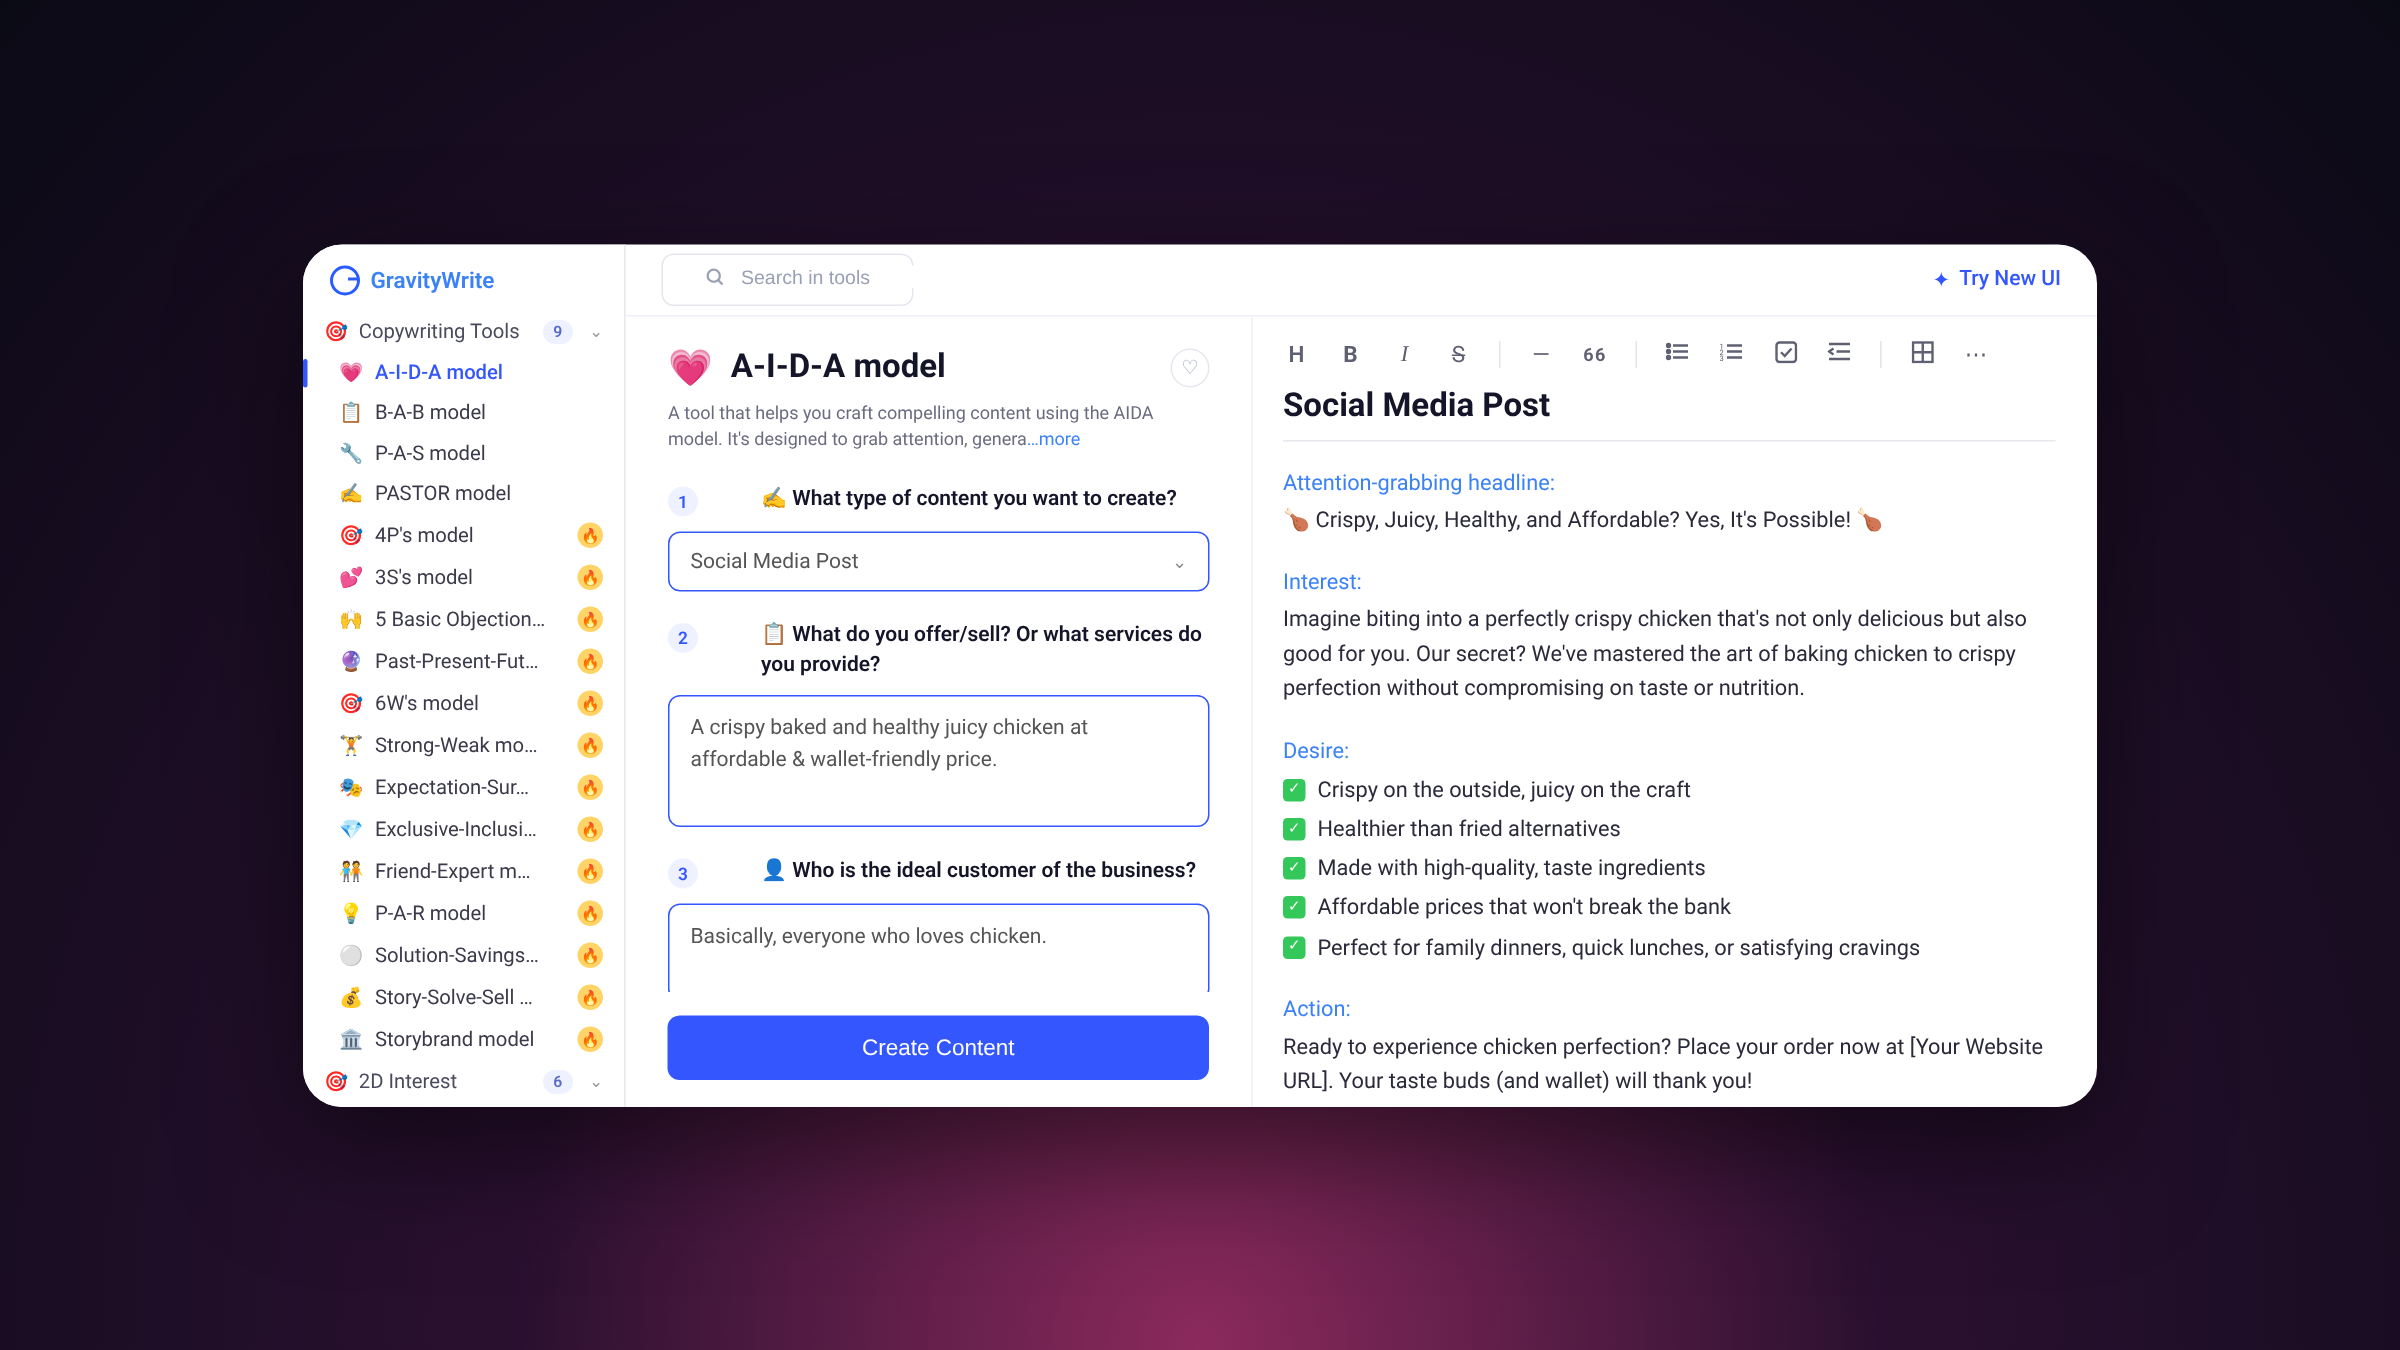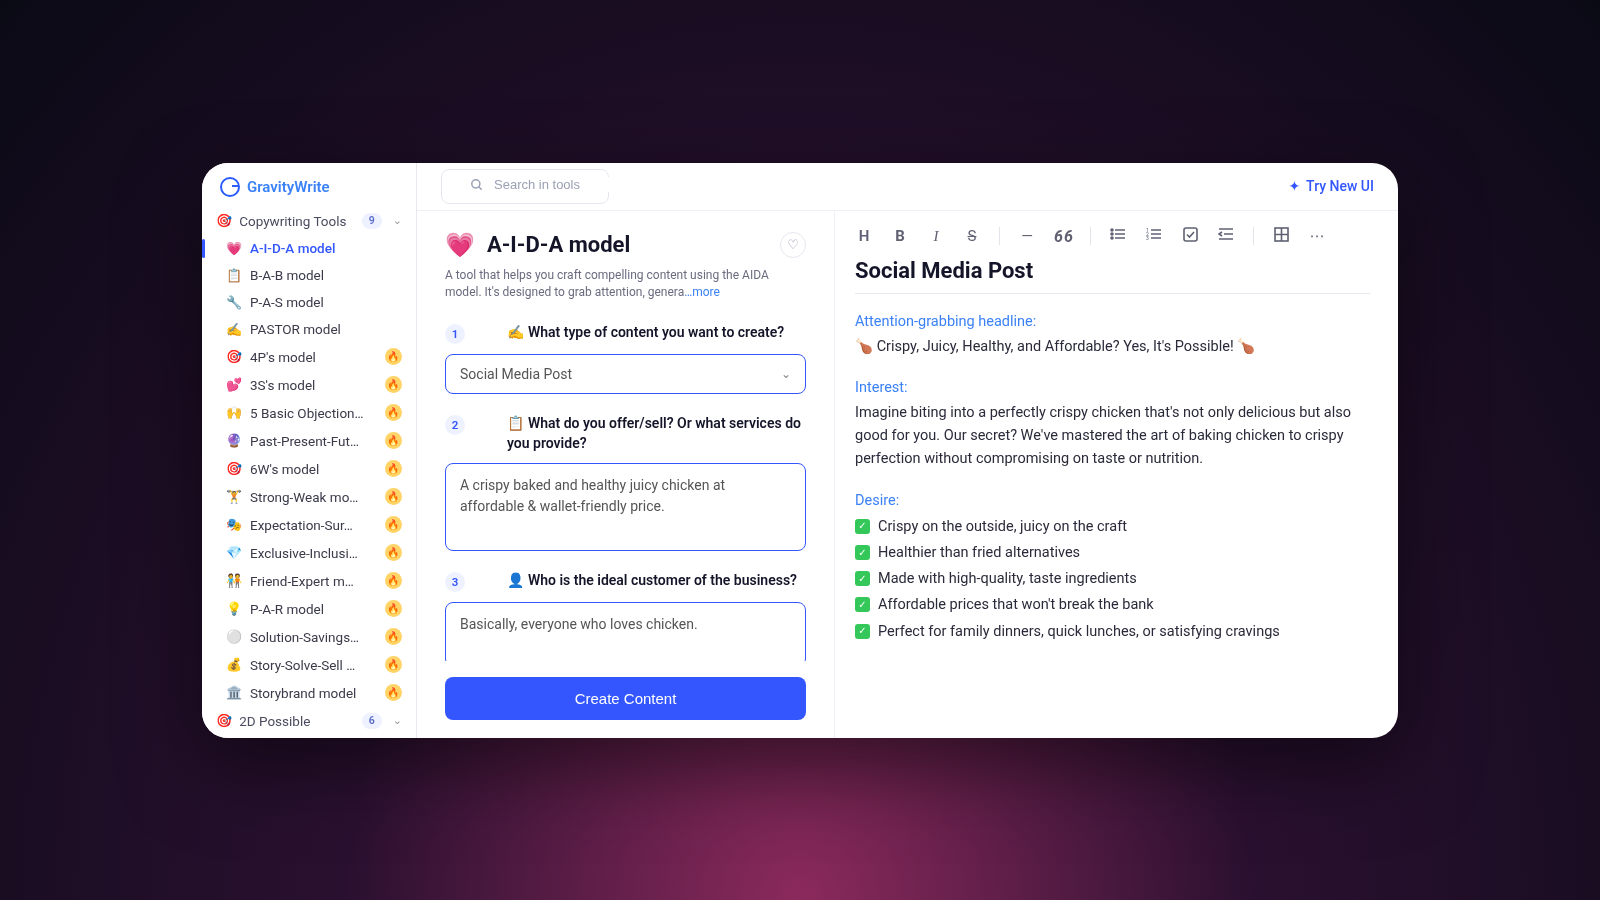--- a/index.html
+++ b/index.html
@@ -233,21 +233,21 @@
 .output-pane { flex: 1; padding: 10px 28px 24px 20px; overflow-y: auto; }
 .toolbar {
   display: flex;
   align-items: center;
   gap: 18px;
   padding: 6px 0 12px 0;
   color: #5f6172;
 }
 .tb-btn { cursor: pointer; font-size: 15px; width: 18px; text-align: center; }
 .tb-sep { width: 1px; height: 18px; background: #e2e4ec; }
-.tb-quote { font-size: 16px; font-weight: 700; letter-spacing: 1px; font-style: italic; }
+.tb-quote { font-size: 12px; font-weight: 700; letter-spacing: 1px; }
 .output-title {
   font-size: 22px;
   font-weight: 700;
   color: #15152a;
   padding-bottom: 10px;
   border-bottom: 1px solid #e8e8ee;
   margin-bottom: 16px;
 }
 .out-block { margin-bottom: 18px; font-size: 14.5px; color: #2a2a3a; line-height: 1.6; }
 .out-label { font-weight: 400; color: #3b82f6; margin-bottom: 2px; }
@@ -361,21 +361,21 @@
           </div>
           <div class="side-item">
             <span class="emoji">🏛️</span>
     <span class="side-label">Storybrand model</span>
     <span class="fire-badge">🔥</span>
           </div>
         </div>
       <div id="footer-cats">
           <div class="cat-header">
             <span class="emoji">🎯</span>
-    <span>2D Possible</span>
+    <span>2D Interest</span>
     <span class="cat-badge">6</span>
     <span class="cat-chev">⌄</span>
           </div>
           <div class="cat-header">
     
     
     </div>
         </div>
     </div>
   </div>
@@ -528,18 +528,22 @@
                 <span class="check-mark">✓</span>
                 <span>Affordable prices that won't break the bank</span>
               </div>
               <div class="check-line">
                 <span class="check-mark">✓</span>
                 <span>Perfect for family dinners, quick lunches, or satisfying cravings</span>
               </div>
             </div>
         </div>
 
+        <div class="out-block">
+          <div class="out-label">Action:</div>
+          <div>Ready to experience chicken perfection? Place your order now at [Your Website URL]. Your taste buds (and wallet) will thank you!</div>
+        </div>
 
       </div>
 
     </div>
   </div>
 </div>
 
 </body></html>

